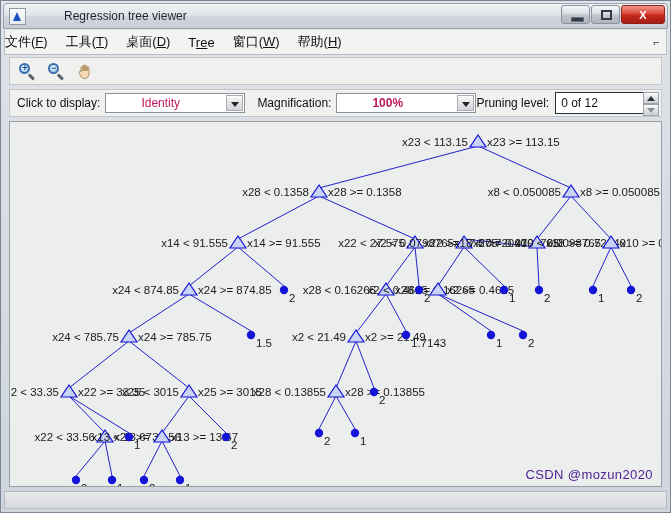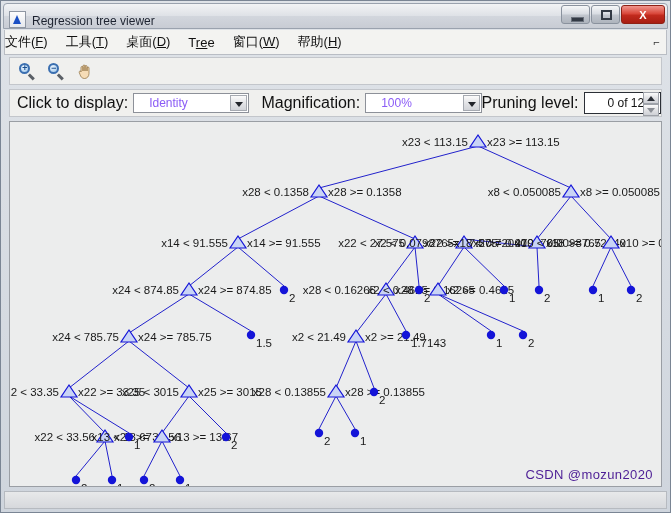--- a/index.html
+++ b/index.html
@@ -9,21 +9,21 @@
     position:absolute;left:0;top:0;width:671px;height:513px;
     background:linear-gradient(180deg,#dfe3e8 0%,#cfd5dd 100%);
     border:1px solid #7a8594;box-sizing:border-box;
   }
 
   
   .titlebar{
     position:absolute;left:2px;top:2px;width:665px;height:26px;
     background:linear-gradient(180deg,#f2f3f5 0%,#dfe2e7 48%,#d2d6dd 52%,#c8ccd4 100%);
     border:1px solid #9aa2ae;border-radius:4px 4px 0 0;box-sizing:border-box;
-    display:flex;align-items:flex-end;
+    display:flex;align-items:center;gap:32px;
   }
   .app-icon{
     width:15px;height:15px;margin-left:5px;margin-right:6px;
     background:linear-gradient(180deg,#fdfdfd 0%,#e6e9ee 100%);
     border:1px solid #8f97a3;position:relative;overflow:hidden;flex:0 0 auto;
   }
   .app-icon::after{
     content:"";position:absolute;left:3px;top:3px;
     width:0;height:0;border-left:4px solid transparent;border-right:4px solid transparent;
     border-bottom:9px solid #1a4fc4;
@@ -70,42 +70,42 @@
   .lens-handle{position:absolute;left:11px;top:11px;width:7px;height:2.6px;background:#5a5f66;transform:rotate(45deg);transform-origin:left center;}
   .lens-sign{position:absolute;left:4px;top:2.5px;font-size:9px;line-height:9px;color:#1b4f8f;font-weight:bold;}
   .hand{position:absolute;left:2px;top:1px;width:14px;height:16px;}
 
   
   .controls{
     position:absolute;left:8px;top:88px;width:653px;height:28px;
     background:#f0f0ee;border:1px solid #c3c6cb;box-sizing:border-box;
     display:flex;align-items:center;padding-left:7px;
   }
-  .ctl-label{font-size:16px;color:#111;white-space:nowrap;}
+  .ctl-label{font-size:12px;color:#111;white-space:nowrap;}
   .combo{
     height:20px;border:1px solid #8d9199;background:#fff;box-sizing:border-box;
     display:flex;align-items:center;position:relative;margin-left:5px;
   }
-  .combo .val{font-size:12px;color:#8b5cf6;padding-left:15px;white-space:nowrap;}
+  .combo .val{font-size:12px;color:#be185d;padding-left:15px;white-space:nowrap;margin-left:20px;}
   .combo .arrowbox{
     position:absolute;right:1px;top:1px;width:17px;height:16px;
     background:linear-gradient(180deg,#fbfbfb 0%,#e3e4e7 50%,#d2d4d9 100%);
     border:1px solid #a6aab1;box-sizing:border-box;
   }
   .combo .arrowbox::after{
     content:"";position:absolute;left:4px;top:6px;
     border-left:4px solid transparent;border-right:4px solid transparent;border-top:5px solid #22252b;
   }
   #display-combo{width:140px;}
-  #magnification-combo{width:140px;}
+  #magnification-combo{width:140px;font-weight:bold;}
   .prune-box{
     width:92px;height:22px;border:1px solid #2b2f36;background:#fff;box-sizing:border-box;
     display:flex;align-items:center;margin-left:6px;
   }
-  .prune-box .val{font-size:12px;color:#111;padding-left:22px;}
+  .prune-box .val{font-size:12px;color:#111;padding-left:5px;}
   .spin{position:absolute;right:2px;top:2px;width:16px;height:24px;display:flex;flex-direction:column;}
   .spin div{
     flex:1;background:linear-gradient(180deg,#fbfbfb 0%,#e1e2e5 50%,#cfd1d6 100%);
     border:1px solid #9ea2a9;box-sizing:border-box;position:relative;
   }
   .spin .up::after{content:"";position:absolute;left:3px;top:3px;border-left:4px solid transparent;border-right:4px solid transparent;border-bottom:5px solid #2b2f36;}
   .spin .down::after{content:"";position:absolute;left:3px;top:3px;border-left:4px solid transparent;border-right:4px solid transparent;border-top:5px solid #8a8e95;}
 
   
   .canvas-frame{

